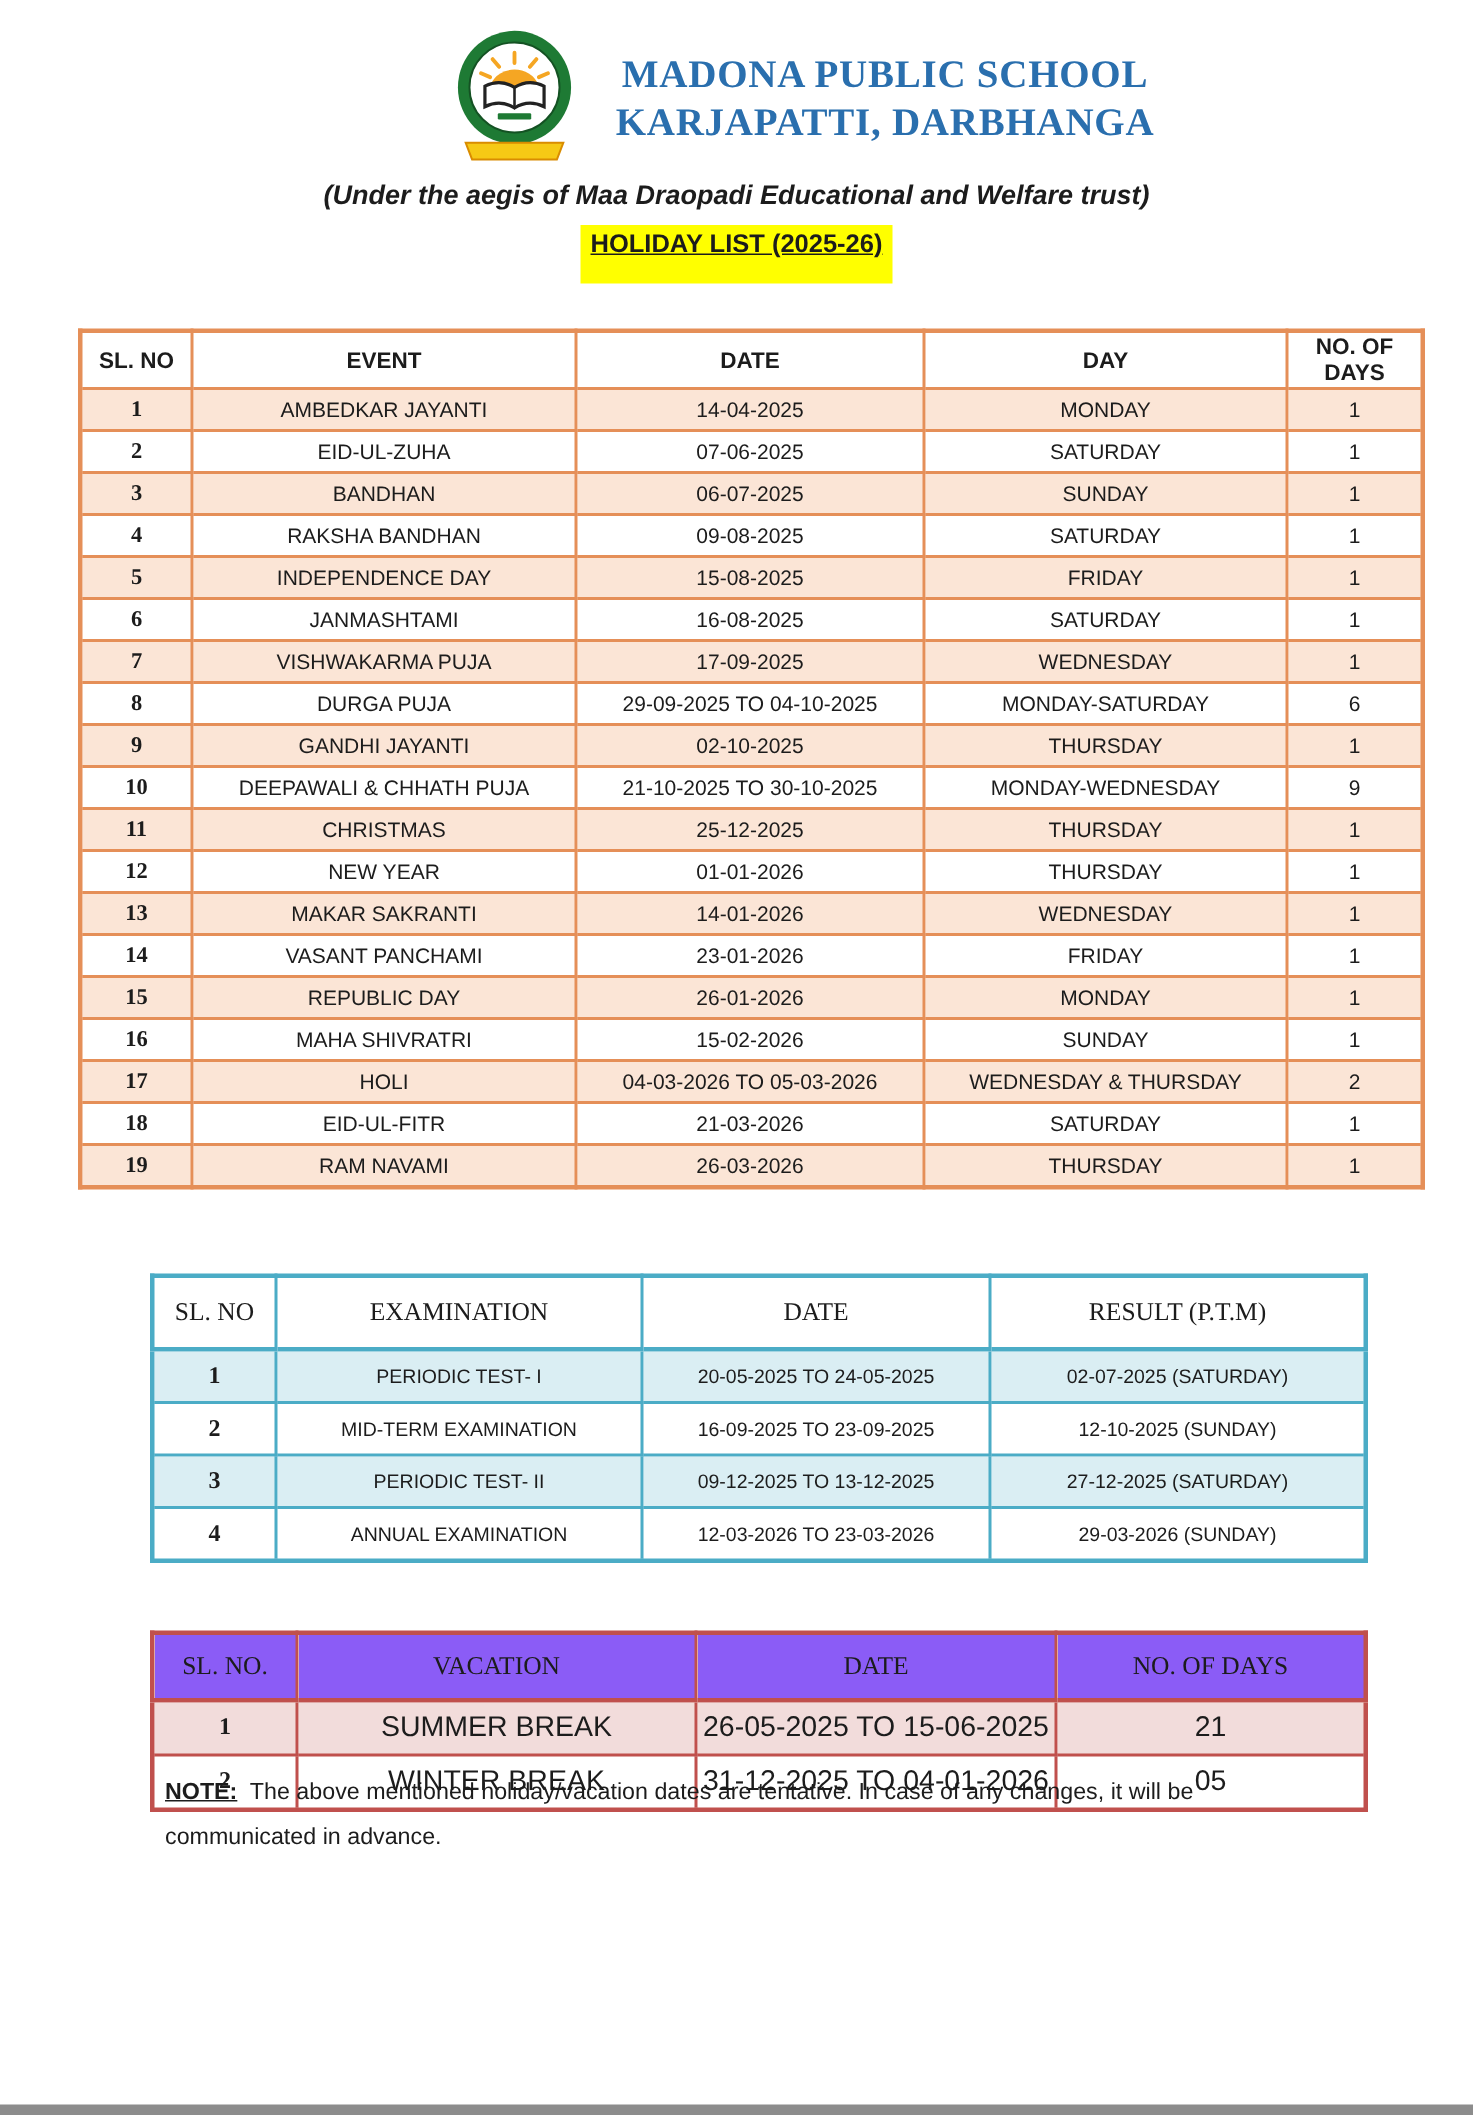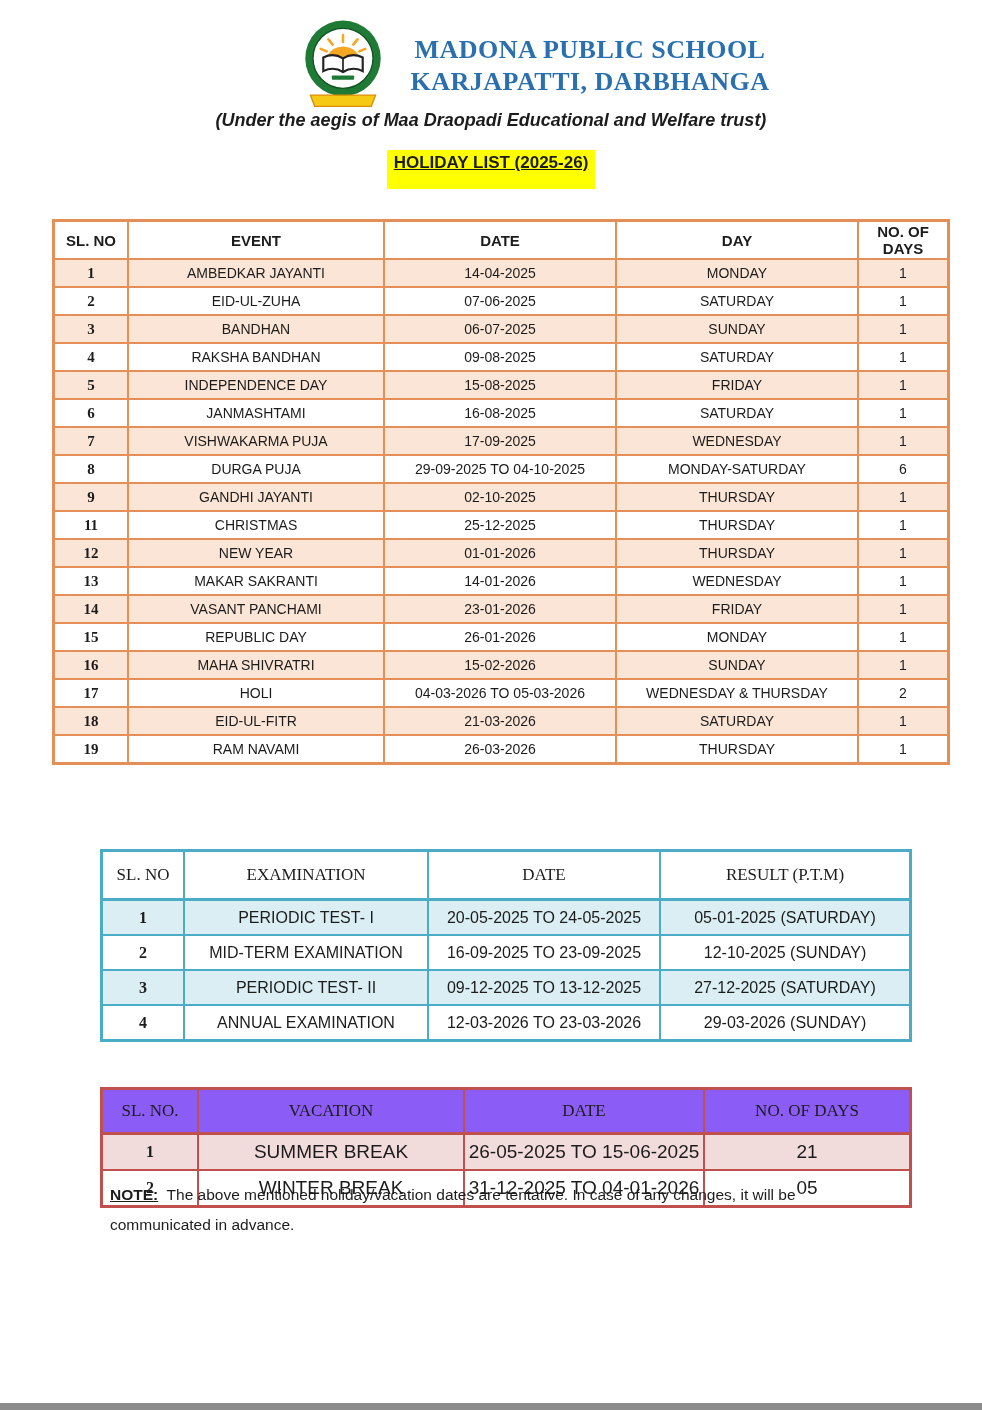--- a/index.html
+++ b/index.html
@@ -24,21 +24,21 @@
   .header-row{
     position:absolute;top:18px;left:0;width:100%;
     display:flex;justify-content:center;align-items:center;gap:24px;padding-left:44px;
   }
   .logo{width:86px;height:96px;flex:0 0 auto;}
   .school-name{
     text-align:center;font-family:"Liberation Serif",serif;font-weight:bold;
     color:var(--school-blue);font-size:26px;line-height:1.22;letter-spacing:.5px;
   }
   .subtitle{
-    position:absolute;top:110px;left:0;width:100%;text-align:center;
+    position:absolute;top:120px;left:0;width:100%;text-align:center;
     font-weight:bold;font-style:italic;font-size:18px;
   }
   .title-wrap{position:absolute;top:150px;left:0;width:100%;text-align:center;}
   .title-highlight{
     display:inline-block;background:var(--highlight);font-weight:bold;
     font-size:17px;text-decoration:underline;padding:3px 7px 16px;
   }
 
   
   table{border-collapse:collapse;position:absolute;table-layout:fixed;margin-top:19px;}
@@ -56,21 +56,21 @@
   .holiday th:nth-child(3){width:224px;}
   .holiday th:nth-child(4){width:234px;}
 
   
   .exam{top:830px;left:100px;width:812px;border:3px solid var(--ex-border);}
   .exam th,.exam td{border:2px solid var(--ex-border);}
   .exam th{
     height:46px;font-family:"Liberation Serif",serif;font-size:17px;
     font-weight:normal;border-bottom-width:3px;background:#fff;
   }
-  .exam td{height:33px;font-size:16px;}
+  .exam td{height:33px;font-size:13px;}
   .exam tbody tr:nth-child(odd){background:var(--ex-fill);}
   .exam td:first-child{font-family:"Liberation Serif",serif;font-weight:bold;font-size:16px;}
   .exam th:nth-child(1){width:74px;}
   .exam th:nth-child(2){width:236px;}
   .exam th:nth-child(3){width:224px;}
 
   
   .vacation{top:1068px;left:100px;width:812px;border:3px solid var(--vac-border);}
   .vacation th,.vacation td{border:2px solid var(--vac-border);}
   .vacation th{
@@ -188,20 +188,27 @@
           <td>6</td>
         </tr>
         <tr>
           <td>9</td>
           <td>GANDHI JAYANTI</td>
           <td>02-10-2025</td>
           <td>THURSDAY</td>
           <td>1</td>
         </tr>
         <tr>
+          <td>10</td>
+          <td>DEEPAWALI &amp; CHHATH PUJA</td>
+          <td>21-10-2025 TO 30-10-2025</td>
+          <td>MONDAY-WEDNESDAY</td>
+          <td>9</td>
+        </tr>
+        <tr>
           <td>11</td>
           <td>CHRISTMAS</td>
           <td>25-12-2025</td>
           <td>THURSDAY</td>
           <td>1</td>
         </tr>
         <tr>
           <td>12</td>
           <td>NEW YEAR</td>
           <td>01-01-2026</td>
@@ -267,21 +274,21 @@
           <th>EXAMINATION</th>
           <th>DATE</th>
           <th>RESULT (P.T.M)</th>
         </tr>
       </thead>
       <tbody>
         <tr>
           <td>1</td>
           <td>PERIODIC TEST- I</td>
           <td>20-05-2025 TO 24-05-2025</td>
-          <td>05-01-2025 (SATURDAY)</td>
+          <td>02-07-2025 (SATURDAY)</td>
         </tr>
         <tr>
           <td>2</td>
           <td>MID-TERM EXAMINATION</td>
           <td>16-09-2025 TO 23-09-2025</td>
           <td>12-10-2025 (SUNDAY)</td>
         </tr>
         <tr>
           <td>3</td>
           <td>PERIODIC TEST- II</td>

